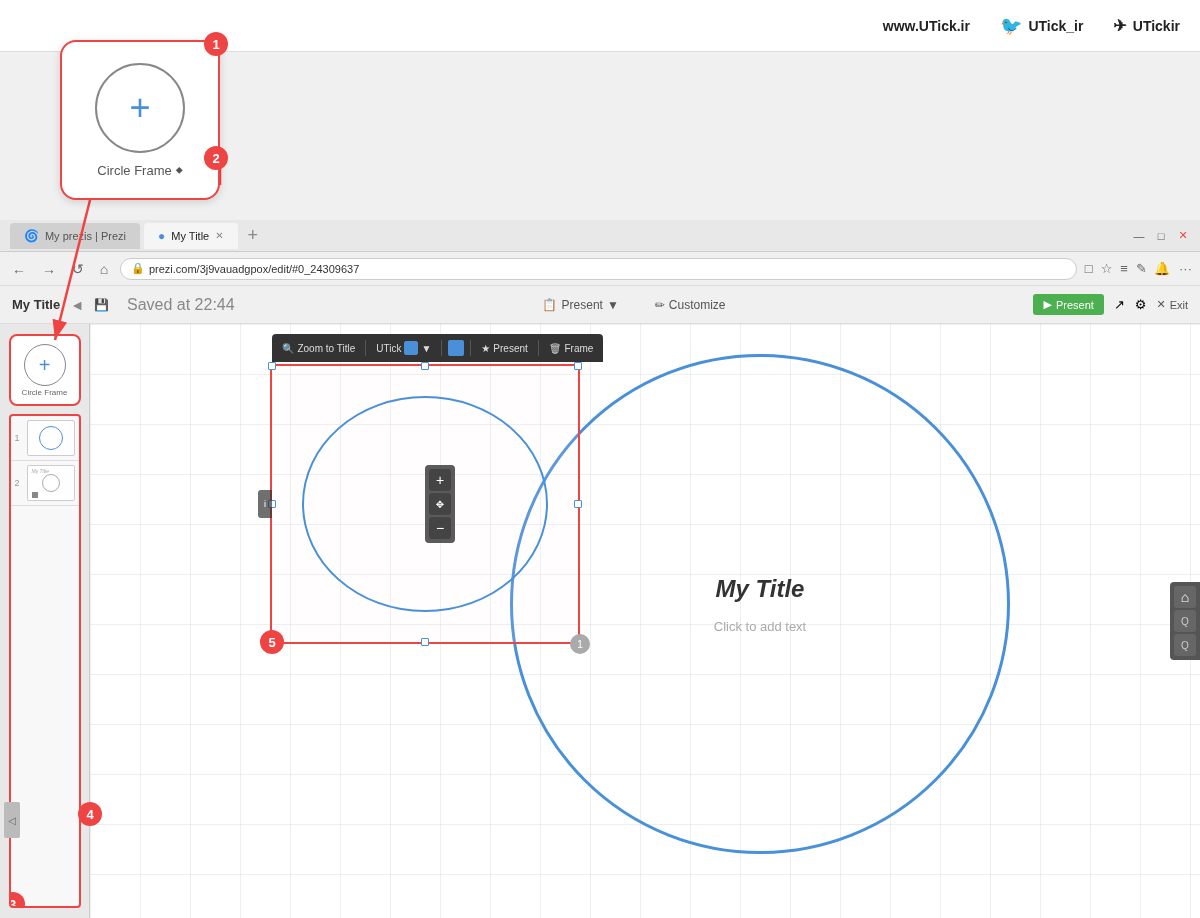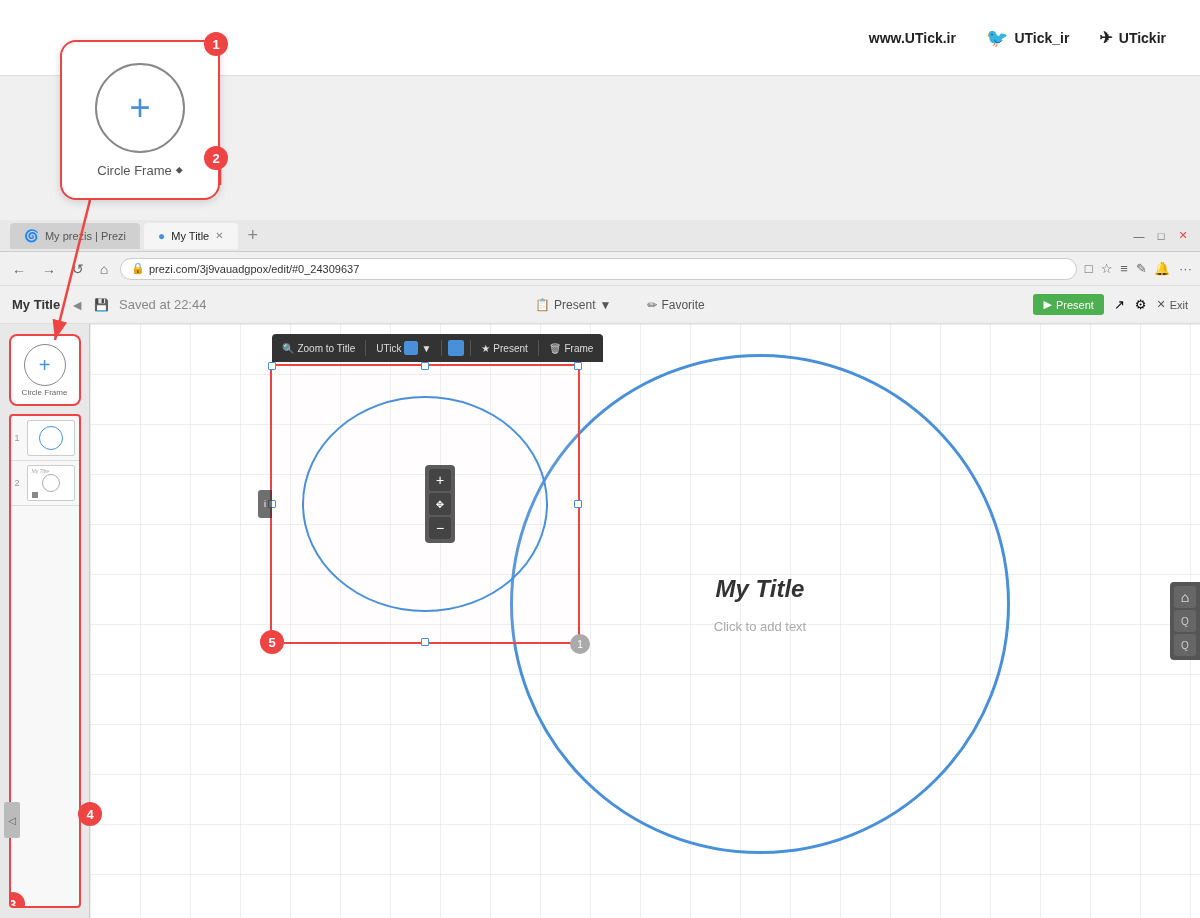--- a/index.html
+++ b/index.html
@@ -2,26 +2,26 @@
 <html><head>
   <meta charset="utf-8">
   <style>
     * { box-sizing: border-box; margin: 0; padding: 0; }
     body { font-family: Arial, sans-serif; background: #f0f0f0; width: 1200px; height: 918px; overflow: hidden; position: relative; }
 
     
     .branding-bar {
       position: absolute;
       top: 0; left: 0; right: 0;
-      height: 76px;
+      height: 52px;
       background: white;
       display: flex;
       align-items: center;
       justify-content: flex-end;
-      padding-right: 34px;
+      padding-right: 20px;
       gap: 30px;
       border-bottom: 1px solid #ddd;
     }
     .brand-item {
       display: flex;
       align-items: center;
       gap: 6px;
       font-size: 14px;
       font-weight: bold;
       color: #222;
@@ -175,21 +175,21 @@
       height: 38px;
       background: #f0f0f0;
       display: flex;
       align-items: center;
       padding: 0 12px;
       gap: 10px;
       border-bottom: 1px solid #ddd;
     }
     .title-area { font-size: 13px; font-weight: bold; color: #333; }
     .back-arrow { font-size: 14px; color: #888; }
-    .saved-label { font-size: 13px; color: #888; margin-left: 0; }
+    .saved-label { font-size: 16px; color: #888; margin-left: 8px; }
     .toolbar-center { flex: 1; display: flex; align-items: center; justify-content: center; gap: 20px; }
     .toolbar-btn {
       display: flex; align-items: center; gap: 4px;
       font-size: 12px; color: #555;
       cursor: pointer; padding: 4px 8px; border-radius: 3px;
     }
     .toolbar-right { display: flex; align-items: center; gap: 10px; }
     .present-btn {
       background: #4CAF50;
       color: white;
@@ -639,21 +639,21 @@
     <span style="font-size:12px; color:#888;">💾</span>
     <span class="saved-label">Saved at 22:44</span>
     <div class="toolbar-center">
       <div class="toolbar-btn">
         <span>📋</span>
         <span>Present</span>
         <span>▼</span>
       </div>
       <div class="toolbar-btn">
         <span>✏</span>
-        <span>Favorite</span>
+        <span>Customize</span>
       </div>
     </div>
     <div class="toolbar-right">
       <div class="present-btn">
         <span>▶</span>
         <span>Present</span>
       </div>
       <span style="font-size:13px;">↗</span>
       <span style="font-size:13px;">⚙</span>
       <div class="exit-btn">

